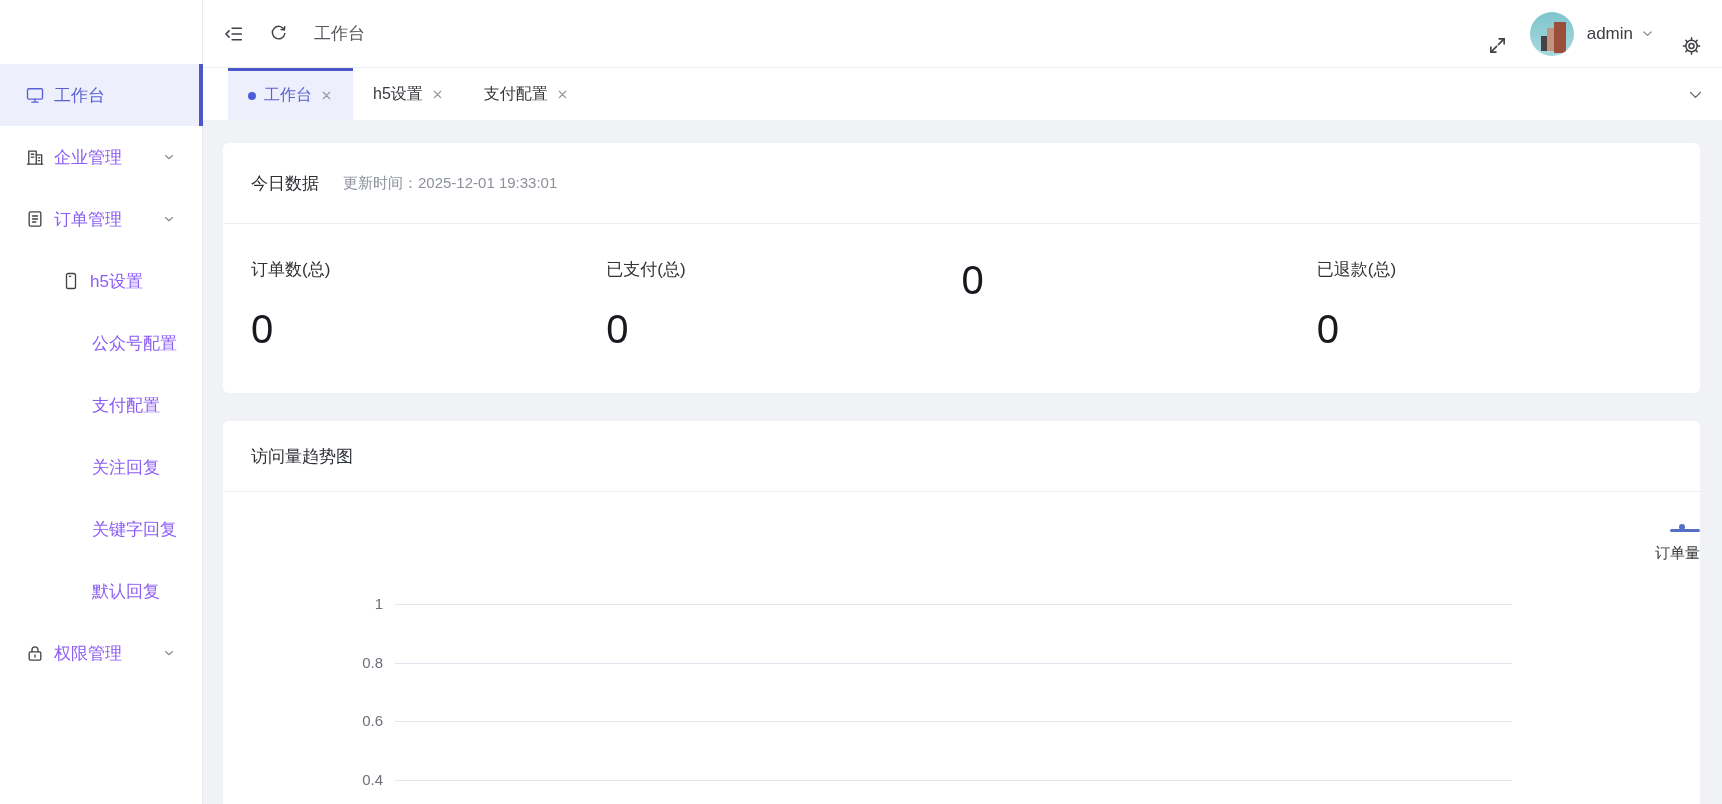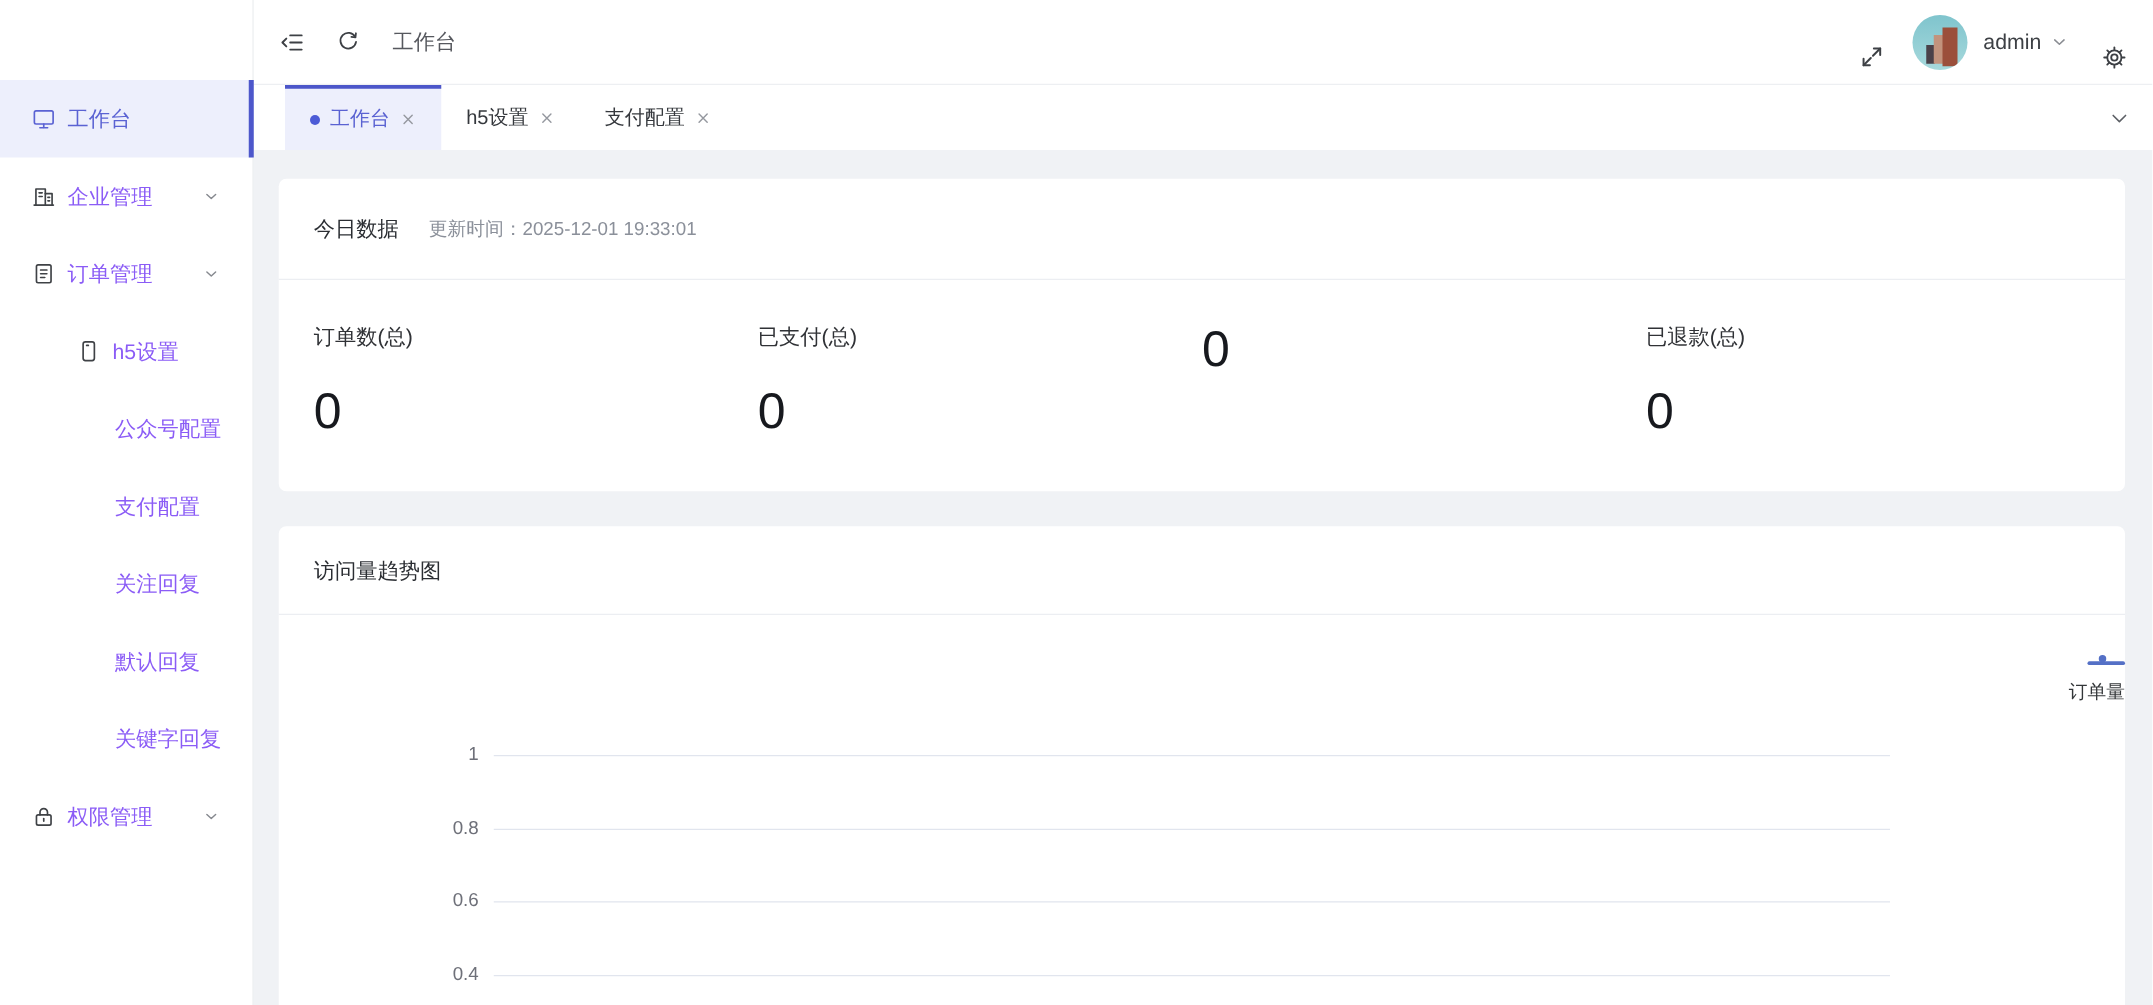--- a/index.html
+++ b/index.html
@@ -150,24 +150,24 @@
         <div class="menu-item level3">
           <span class="mi-label">公众号配置</span>
         </div>
         <div class="menu-item level3">
           <span class="mi-label">支付配置</span>
         </div>
         <div class="menu-item level3">
           <span class="mi-label">关注回复</span>
         </div>
         <div class="menu-item level3">
+          <span class="mi-label">关键字回复</span>
+        </div>
+        <div class="menu-item level3">
           <span class="mi-label">默认回复</span>
-        </div>
-        <div class="menu-item level3">
-          <span class="mi-label">关键字回复</span>
         </div>
         <div class="menu-item level1">
           <span class="mi-icon">
             <svg viewBox="0 0 24 24" fill="none" stroke="currentColor" stroke-width="1.6" stroke-linecap="round" stroke-linejoin="round">
               <rect x="5" y="10.6" width="14" height="9.9" rx="1.6"></rect>
               <path d="M8.4 10.6V8.2a3.6 3.6 0 0 1 7.2 0v2.4"></path>
               <path d="M12 14.2v2.6"></path>
             </svg>
           </span>
           <span class="mi-label">权限管理</span>

